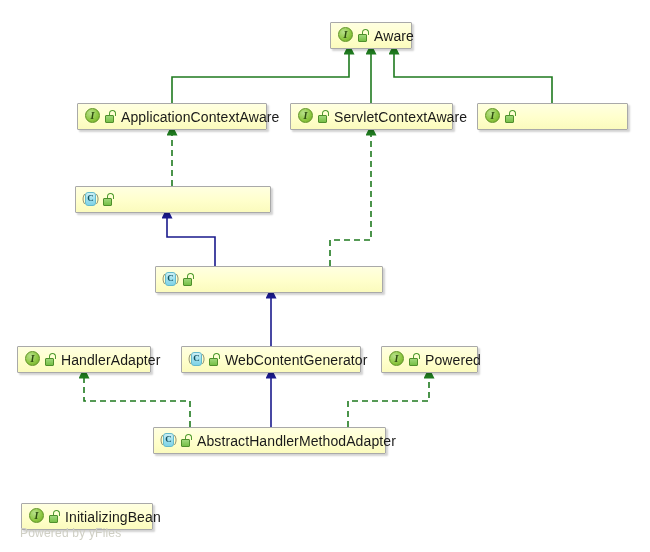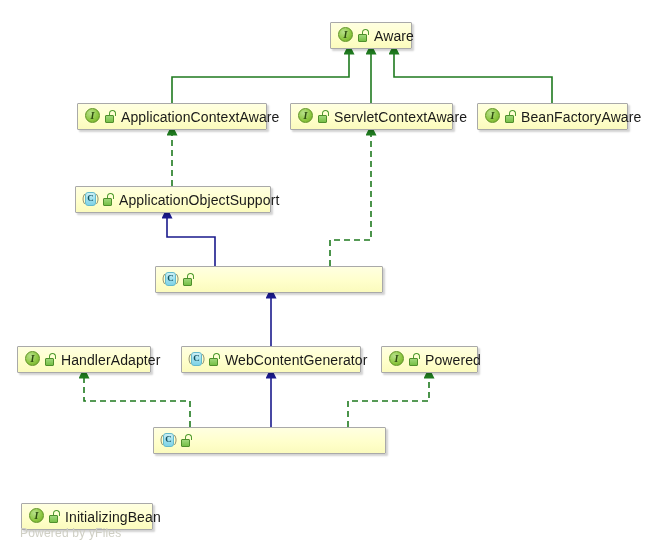--- a/index.html
+++ b/index.html
@@ -209,35 +209,33 @@
         <span class="node-label">ServletContextAware</span>
       </div>
       <div class="node-box" style="left: 477px; top: 103px; width: 151px; height: 27px;">
         <span class="type-icon">
           <span class="icon-iface">I</span>
         </span>
         <span class="lock-icon">
           <span class="shackle"></span>
           <span class="body"></span>
         </span>
-        <span class="node-label">BeanFactoryAware</span>
       </div>
       <div class="node-box" style="left: 75px; top: 186px; width: 196px; height: 27px;">
         <span class="type-icon">
           <span class="icon-class">
             <span class="paren l">(</span>
             <span class="cbody">C</span>
             <span class="paren r">)</span>
           </span>
         </span>
         <span class="lock-icon">
           <span class="shackle"></span>
           <span class="body"></span>
         </span>
-        <span class="node-label">ApplicationObjectSupport</span>
       </div>
       <div class="node-box" style="left: 155px; top: 266px; width: 228px; height: 27px;">
         <span class="type-icon">
           <span class="icon-class">
             <span class="paren l">(</span>
             <span class="cbody">C</span>
             <span class="paren r">)</span>
           </span>
         </span>
         <span class="lock-icon">
@@ -284,20 +282,21 @@
           <span class="icon-class">
             <span class="paren l">(</span>
             <span class="cbody">C</span>
             <span class="paren r">)</span>
           </span>
         </span>
         <span class="lock-icon">
           <span class="shackle"></span>
           <span class="body"></span>
         </span>
+        <span class="node-label">AbstractHandlerMethodAdapter</span>
       </div>
       <div class="node-box" style="left: 21px; top: 503px; width: 132px; height: 27px;">
         <span class="type-icon">
           <span class="icon-iface">I</span>
         </span>
         <span class="lock-icon">
           <span class="shackle"></span>
           <span class="body"></span>
         </span>
         <span class="node-label">InitializingBean</span>

